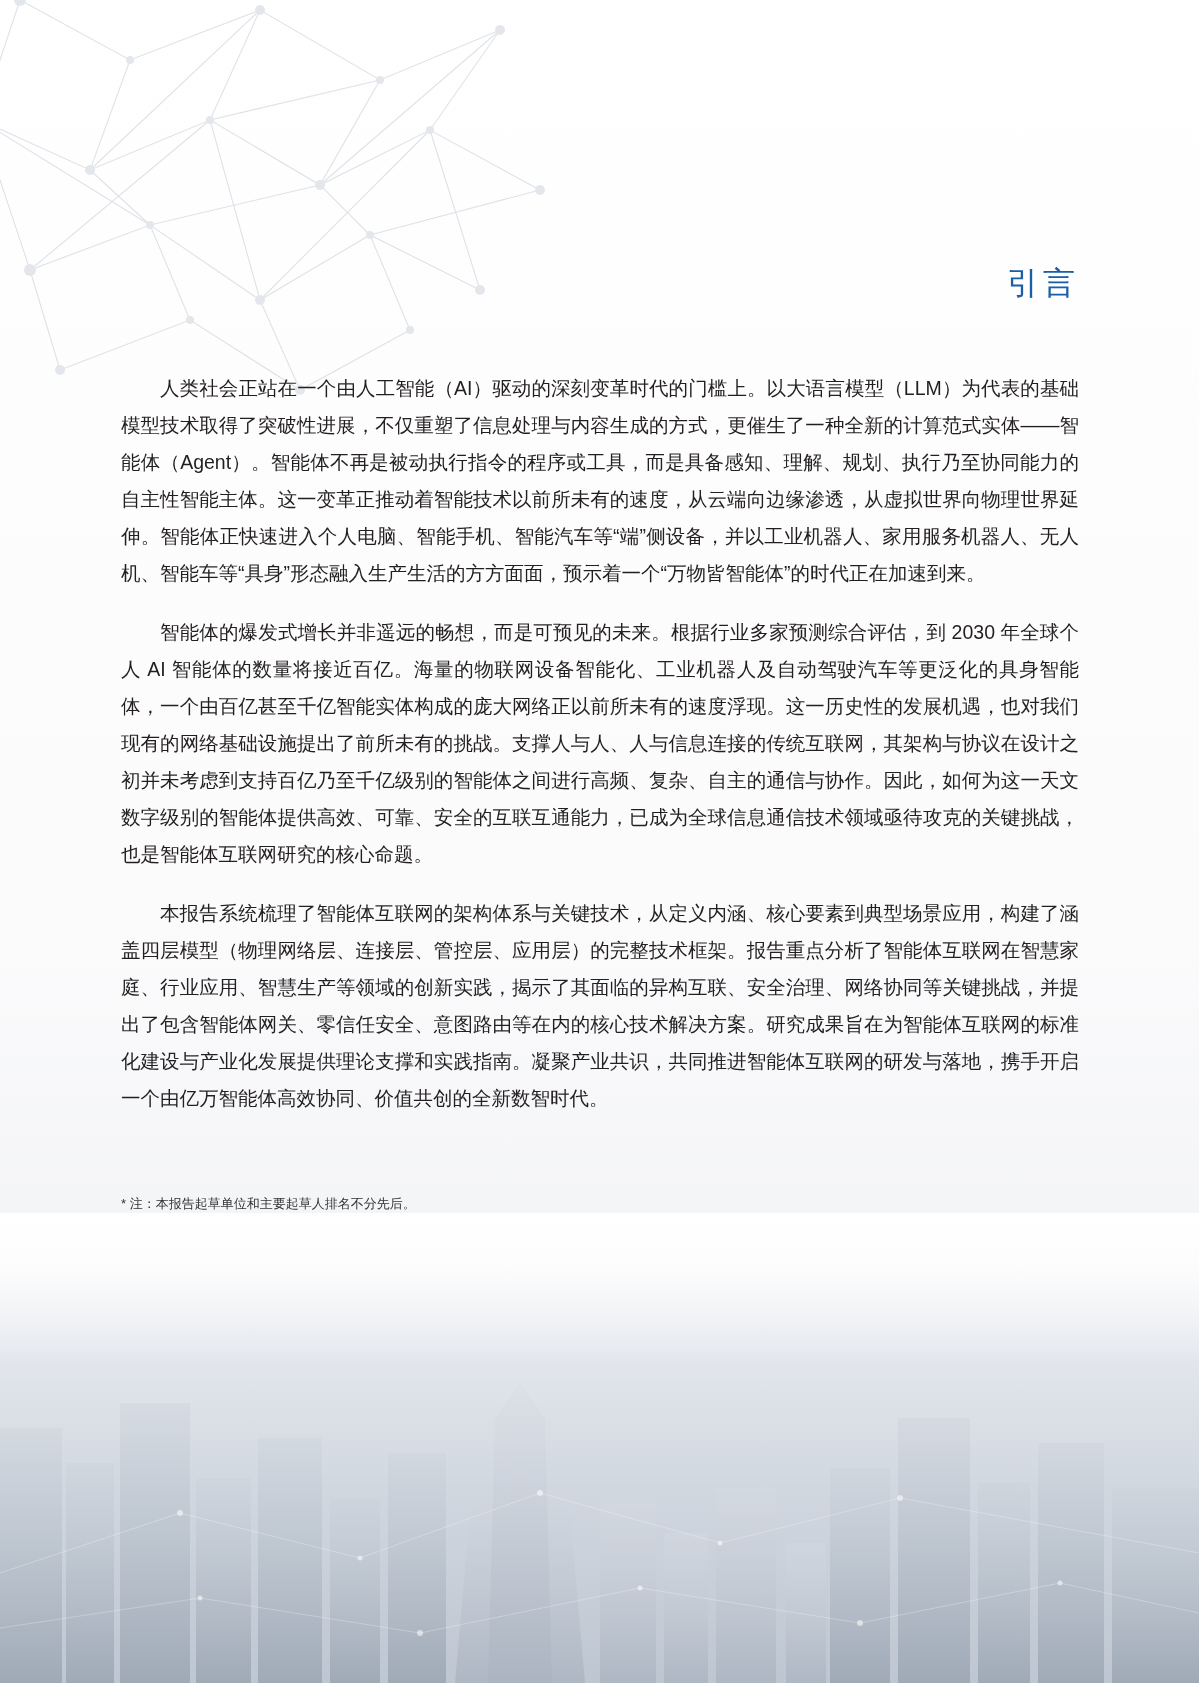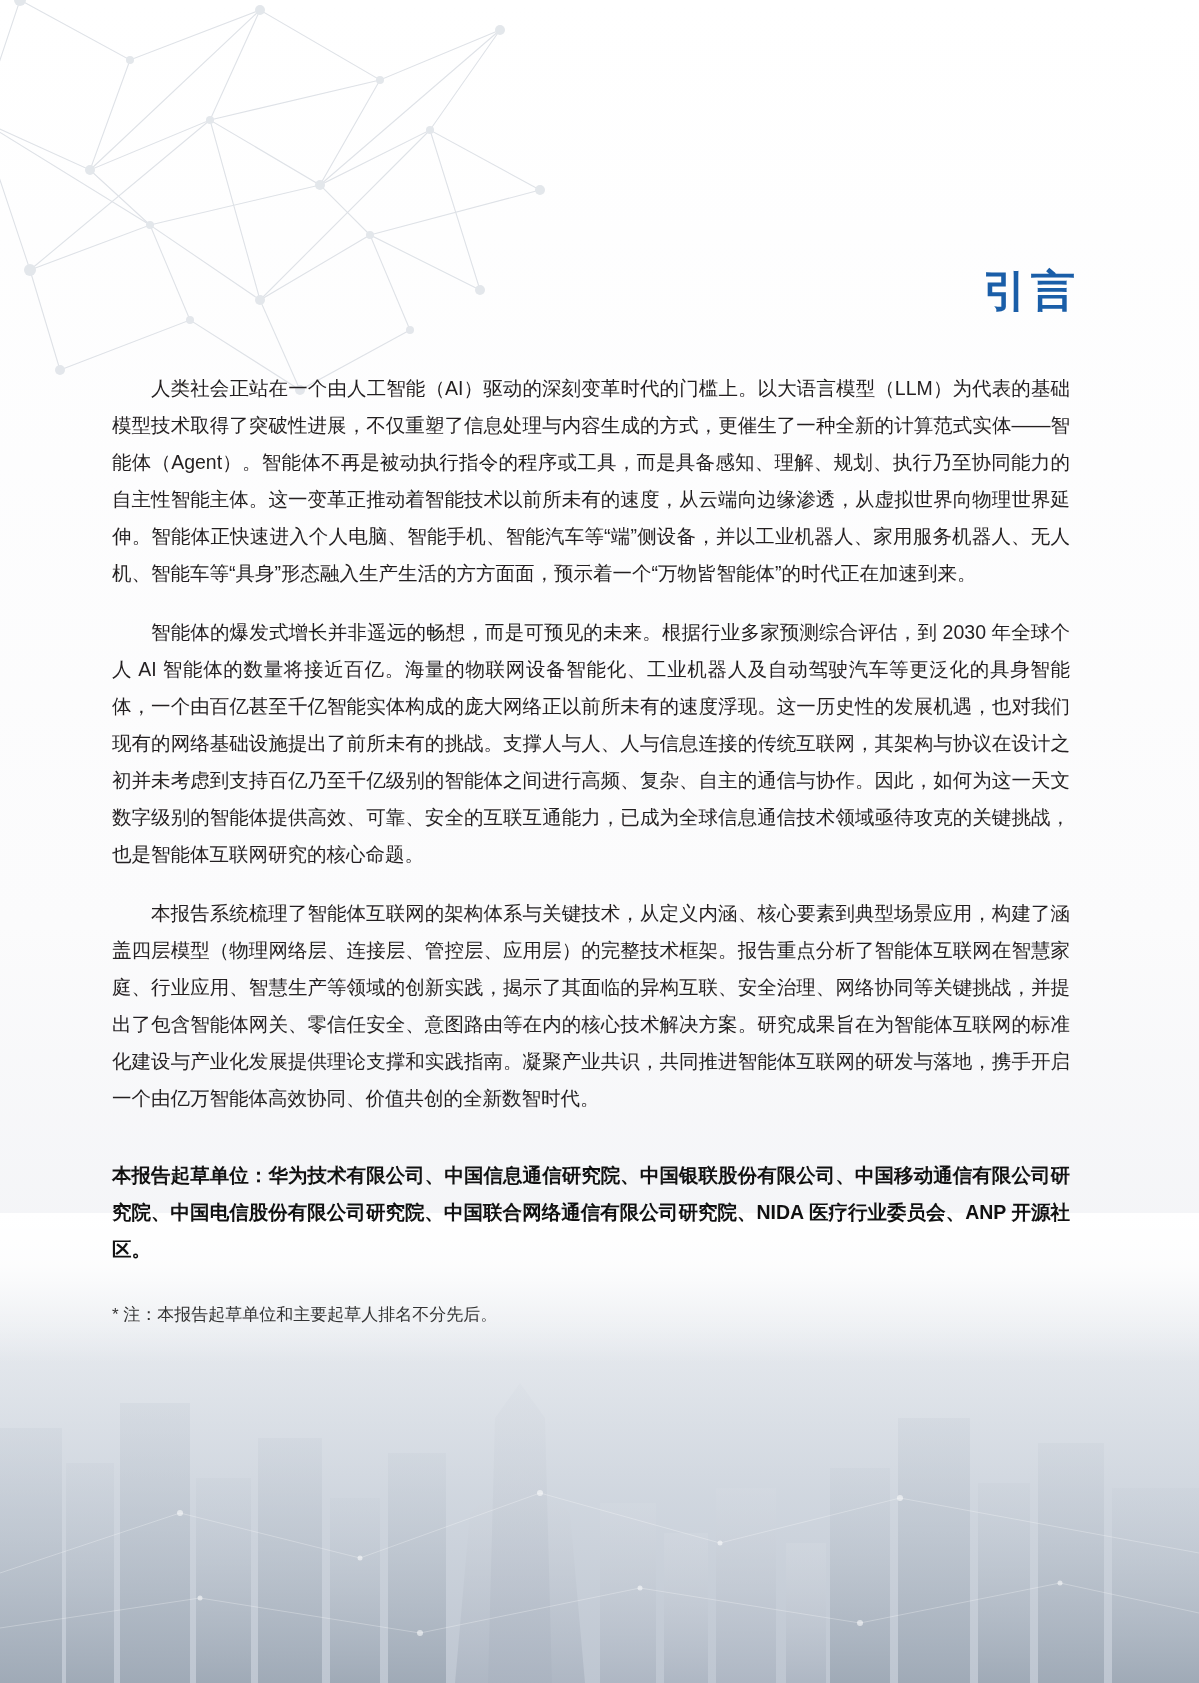--- a/index.html
+++ b/index.html
@@ -58,29 +58,29 @@
   
   .content {
     position: relative;
     z-index: 10;
   }
 
   .title {
     position: absolute;
     right: 120px;
     top: 262px;
-    font-size: 44px;
-    font-weight: bold;
+    font-size: 32px;
+    font-weight: normal;
     color: #1a5ea8;
     letter-spacing: 4px;
   }
 
   .body-col {
     position: absolute;
-    left: 112px;
+    left: 121px;
     top: 370px;
     width: 958px;
   }
 
   p.para {
     margin: 0 0 22px 0;
     font-size: 19.5px;
     line-height: 37px;
     color: #231f20;
     text-align: justify;
@@ -94,21 +94,21 @@
     line-height: 37px;
     color: #111;
     font-weight: bold;
     text-align: justify;
     text-justify: inter-ideograph;
     text-indent: 0;
   }
 
   p.note {
     margin: 34px 0 0 0;
-    font-size: 17px;
+    font-size: 13px;
     line-height: 26px;
     color: #333;
     text-indent: 0;
   }
   .spacer-credits { height: 18px; }
 </style>
 </head>
 <body>
 
 <div class="page">
@@ -220,19 +220,18 @@
 
     <div class="title">引言</div>
 
     <div class="body-col">
       <p class="para">人类社会正站在一个由人工智能（AI）驱动的深刻变革时代的门槛上。以大语言模型（LLM）为代表的基础模型技术取得了突破性进展，不仅重塑了信息处理与内容生成的方式，更催生了一种全新的计算范式实体——智能体（Agent）。智能体不再是被动执行指令的程序或工具，而是具备感知、理解、规划、执行乃至协同能力的自主性智能主体。这一变革正推动着智能技术以前所未有的速度，从云端向边缘渗透，从虚拟世界向物理世界延伸。智能体正快速进入个人电脑、智能手机、智能汽车等“端”侧设备，并以工业机器人、家用服务机器人、无人机、智能车等“具身”形态融入生产生活的方方面面，预示着一个“万物皆智能体”的时代正在加速到来。</p>
       <p class="para">智能体的爆发式增长并非遥远的畅想，而是可预见的未来。根据行业多家预测综合评估，到 2030 年全球个人 AI 智能体的数量将接近百亿。海量的物联网设备智能化、工业机器人及自动驾驶汽车等更泛化的具身智能体，一个由百亿甚至千亿智能实体构成的庞大网络正以前所未有的速度浮现。这一历史性的发展机遇，也对我们现有的网络基础设施提出了前所未有的挑战。支撑人与人、人与信息连接的传统互联网，其架构与协议在设计之初并未考虑到支持百亿乃至千亿级别的智能体之间进行高频、复杂、自主的通信与协作。因此，如何为这一天文数字级别的智能体提供高效、可靠、安全的互联互通能力，已成为全球信息通信技术领域亟待攻克的关键挑战，也是智能体互联网研究的核心命题。</p>
       <p class="para">本报告系统梳理了智能体互联网的架构体系与关键技术，从定义内涵、核心要素到典型场景应用，构建了涵盖四层模型（物理网络层、连接层、管控层、应用层）的完整技术框架。报告重点分析了智能体互联网在智慧家庭、行业应用、智慧生产等领域的创新实践，揭示了其面临的异构互联、安全治理、网络协同等关键挑战，并提出了包含智能体网关、零信任安全、意图路由等在内的核心技术解决方案。研究成果旨在为智能体互联网的标准化建设与产业化发展提供理论支撑和实践指南。凝聚产业共识，共同推进智能体互联网的研发与落地，携手开启一个由亿万智能体高效协同、价值共创的全新数智时代。</p>
 
       <div class="spacer-credits"></div>
 
-      <p class="credits">本报告起草单位：华为技术有限公司、中国信息通信研究院、中国银联股份有限公司、中国移动通信有限公司研究院、中国电信股份有限公司研究院、中国联合网络通信有限公司研究院、NIDA 医疗行业委员会、ANP 开源社区。</p>
 
       <p class="note">* 注：本报告起草单位和主要起草人排名不分先后。</p>
     </div>
 
   </div>
 </div>
 
 </body></html>

